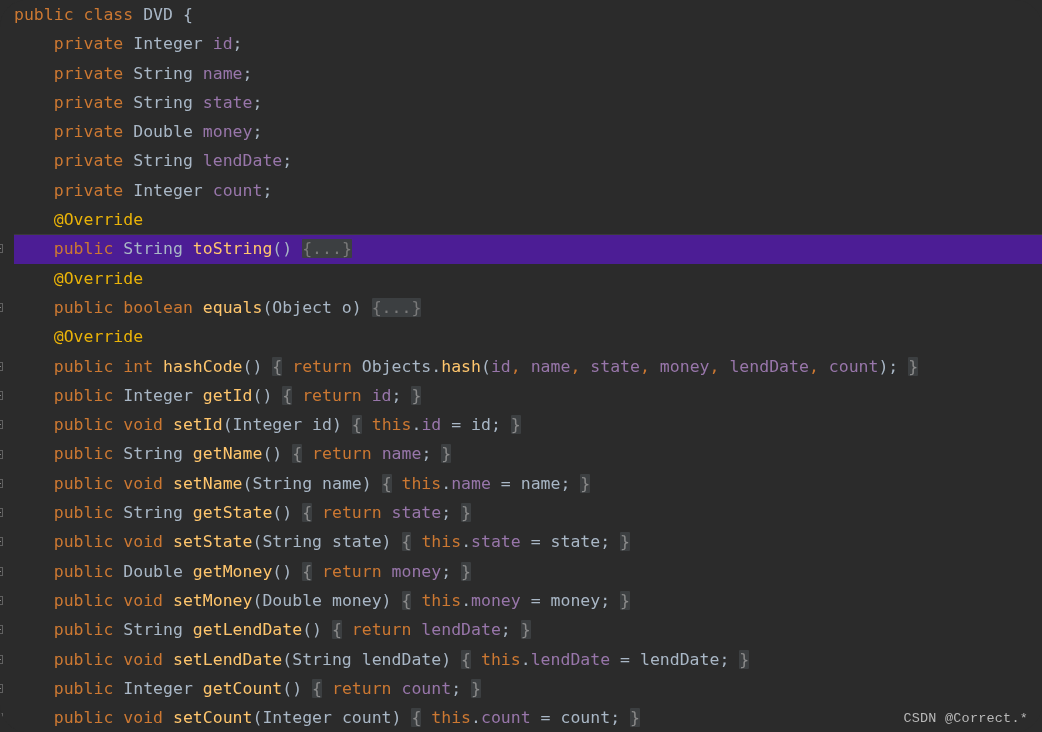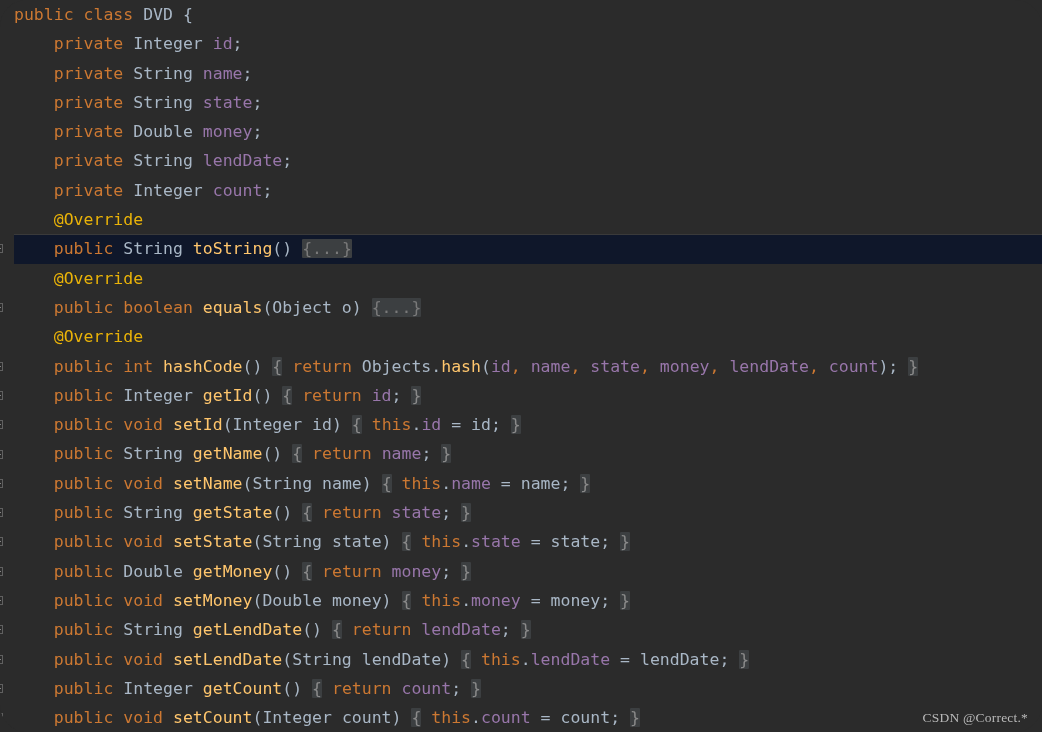--- a/index.html
+++ b/index.html
@@ -66,21 +66,21 @@
     white-space: pre;
     z-index: 1;
   }
   .line {
     position: relative;
     height: 29.3px;
     padding-left: 14px;
     box-sizing: content-box;
   }
   .line.caret-row {
-    background: #0f172a;
+    background: #4c1d95;
   }
   .line.caret-row::after {
     content: "";
     position: absolute;
     left: 0; right: 0; top: 0;
     height: 1px;
     background: #3a3a3a;
   }
 
   
@@ -101,21 +101,21 @@
     color: #8a8a8a;
     background: #3c3f41;
     border-radius: 1px;
   }
 
   
   #watermark {
     position: absolute;
     right: 14px;
     bottom: 6px;
-    font-family: Liberation Serif, serif;
+    font-family: Liberation Mono, monospace;
     font-size: 13.5px;
     color: #b9b9b9;
     letter-spacing: 0.2px;
     z-index: 5;
   }
 </style>
 </head>
 <body>
 
 <div id="editor">

